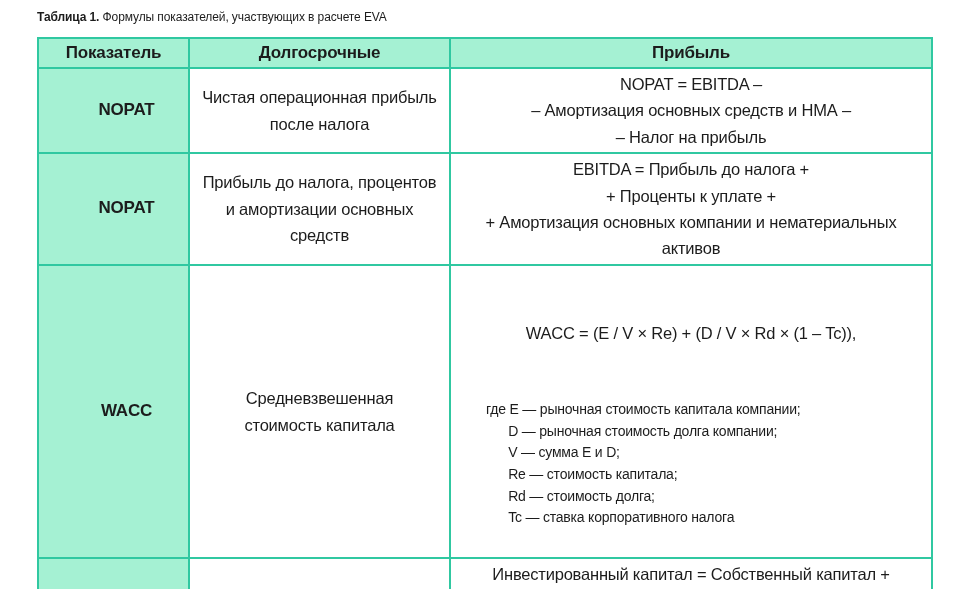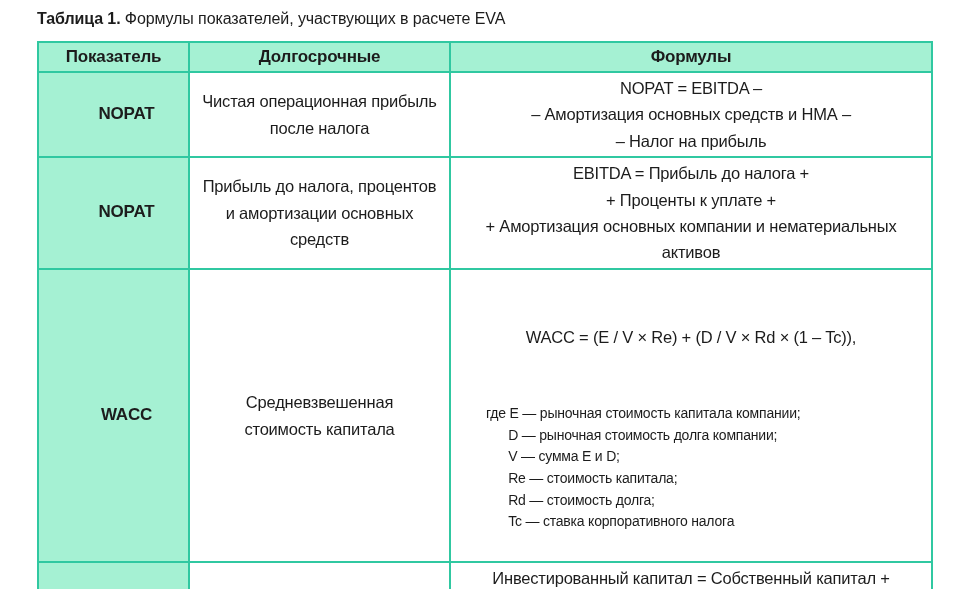--- a/index.html
+++ b/index.html
@@ -6,21 +6,21 @@
   html, body { margin: 0; padding: 0; }
   body {
     width: 960px; height: 589px;
     background: var(--page-bg, #ffffff);
     font-family: "Liberation Sans", sans-serif;
     color: var(--text-color, #1c1c1c);
     overflow: hidden;
   }
   .caption {
     margin: 10px 0 13px 37px;
-    font-size: 16px;
+    font-size: 12px;
     letter-spacing: -0.1px;
   }
   .caption-bold { font-weight: bold; }
 
   table.eva-table {
     border-collapse: collapse;
     table-layout: fixed;
     margin-left: 37px;
     width: 894px;
     border: 2px solid var(--border-color, #30c8a1);
@@ -100,21 +100,21 @@
   <table class="eva-table">
     <colgroup>
       <col class="col-indicator">
       <col class="col-meaning">
       <col class="col-calc">
     </colgroup>
     <thead>
       <tr class="header-row">
         <th>Показатель</th>
         <th>Долгосрочные</th>
-        <th>Формулы</th>
+        <th>Прибыль</th>
       </tr>
     </thead>
     <tbody>
       <tr class="row-nopat">
         <td class="cell-indicator">NOPAT</td>
         <td class="cell-meaning">Чистая операционная прибыль
 после налога</td>
         <td class="cell-calc">NOPAT = EBITDA –
 – Амортизация основных средств и НМА –
 – Налог на прибыль</td>

